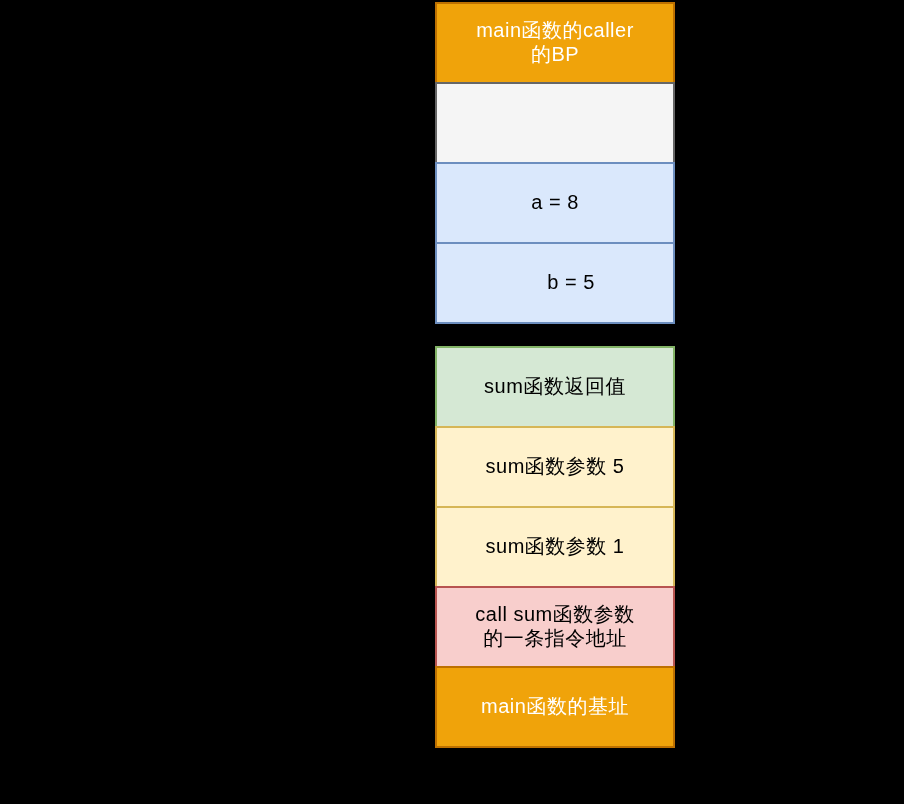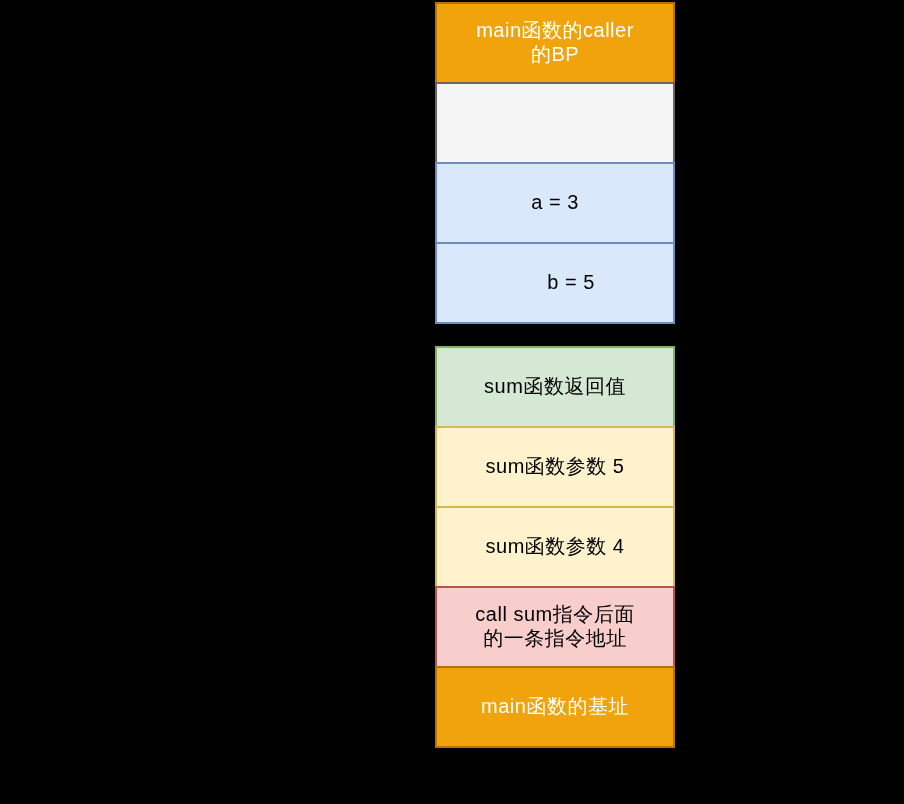--- a/index.html
+++ b/index.html
@@ -35,21 +35,21 @@
     margin-top: -2px;
   }
 </style>
 </head>
 <body style="background: rgb(0, 0, 0);">
 
 <div class="stack">
   <div class="cell" style="background: rgb(240, 163, 10); border-color: rgb(189, 112, 0); color: rgb(255, 255, 255);">main函数的caller
 的BP</div>
   <div class="cell" style="background: rgb(245, 245, 245); border-color: rgb(102, 102, 102); color: rgb(0, 0, 0);"></div>
-  <div class="cell" style="background: rgb(218, 232, 252); border-color: rgb(108, 142, 191); color: rgb(0, 0, 0);">a = 3</div>
+  <div class="cell" style="background: rgb(218, 232, 252); border-color: rgb(108, 142, 191); color: rgb(0, 0, 0);">a = 8</div>
   <div class="cell" style="background: rgb(218, 232, 252); border-color: rgb(108, 142, 191); color: rgb(0, 0, 0); padding-left: 32px;">b = 5</div>
   <div class="cell" style="background: rgb(213, 232, 212); border-color: rgb(130, 179, 102); color: rgb(0, 0, 0); margin-top: 22px;">sum函数返回值</div>
   <div class="cell" style="background: rgb(255, 242, 204); border-color: rgb(214, 182, 86); color: rgb(0, 0, 0);">sum函数参数 5</div>
-  <div class="cell" style="background: rgb(255, 242, 204); border-color: rgb(214, 182, 86); color: rgb(0, 0, 0);">sum函数参数 4</div>
-  <div class="cell" style="background: rgb(248, 206, 204); border-color: rgb(184, 84, 80); color: rgb(0, 0, 0);">call sum指令后面
+  <div class="cell" style="background: rgb(255, 242, 204); border-color: rgb(214, 182, 86); color: rgb(0, 0, 0);">sum函数参数 1</div>
+  <div class="cell" style="background: rgb(248, 206, 204); border-color: rgb(184, 84, 80); color: rgb(0, 0, 0);">call sum函数参数
 的一条指令地址</div>
   <div class="cell" style="background: rgb(240, 163, 10); border-color: rgb(189, 112, 0); color: rgb(255, 255, 255);">main函数的基址</div>
 </div>
 
 </body></html>

